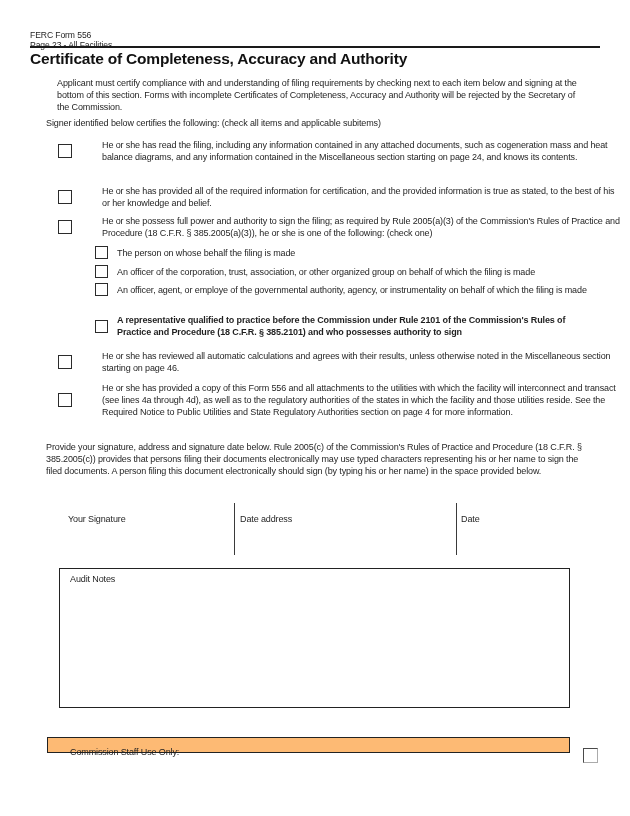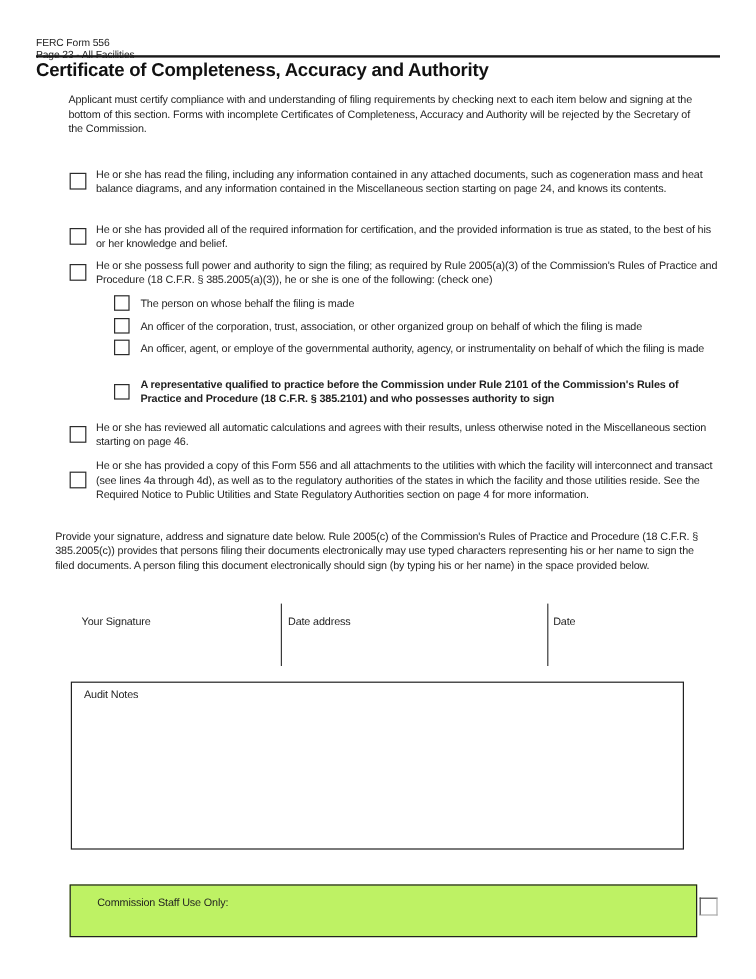--- a/index.html
+++ b/index.html
@@ -20,21 +20,21 @@
   .hdr span { font-size: 8.6px; letter-spacing: -0.1px; }
   .hdr-rule { position: absolute; top: 46px; left: 30px; width: 570px; height: 2.4px; background: #1a1a1a; }
 
   .title { position: absolute; top: 50px; left: 30px; font-size: 15.5px; font-weight: 700; letter-spacing: -0.2px; color: #111; }
 
   .intro { position: absolute; top: 77px; left: 57px; width: 522px; }
   .signer { position: absolute; top: 117px; left: 46px; width: 540px; }
 
   
   .crow { position: absolute; display: flex; align-items: center; }
-  .crow.main { left: 58px; }
+  .crow.main { left: 58px; gap: 22px; }
   .crow.sub  { left: 95px; }
   .cbox {
     flex: 0 0 auto;
     width: 12px; height: 12px;
     border: 1px solid #2b2b2b;
     background: #fff;
     margin-right: 8px;
     cursor: pointer;
   }
   .crow.sub .cbox { width: 11px; height: 11px; margin-right: 9px; }
@@ -54,24 +54,23 @@
   
   .audit {
     position: absolute; top: 568px; left: 59px;
     width: 511px; height: 140px;
     border: 1px solid #222; box-sizing: border-box;
     background: #fff;
   }
   .audit-label { position: absolute; top: 4px; left: 10px; }
   .staff {
     position: absolute; top: 737px; left: 47px;
-    width: 523px; height: 44px;
+    width: 523px; height: 16px;
     border: 1.6px solid #222; box-sizing: border-box;
-    background: #bef264;
-    margin-left: 11px;
+    background: #fdba74;
   }
   .staff-label { position: absolute; top: 8px; left: 22px; }
   .staff-cbox {
     position: absolute; top: 748px; left: 583px;
     width: 13px; height: 13px;
     background: #fff;
     border-top: 1.5px solid #4a4a4a;
     border-left: 1.5px solid #4a4a4a;
     border-right: 1.5px solid #ababab;
     border-bottom: 1.5px solid #ababab;
@@ -86,20 +85,21 @@
   <div class="hdr">
     <span>FERC Form 556</span>
     <span>Page 23 - All Facilities</span>
   </div>
   <div class="hdr-rule"></div>
 
   <div class="title">Certificate of Completeness, Accuracy and Authority</div>
 
   <div class="intro txt">Applicant must certify compliance with and understanding of filing requirements by checking next to each item below and signing at the bottom of this section.  Forms with incomplete Certificates of Completeness, Accuracy and Authority will be rejected by the Secretary of the Commission.</div>
 
+  <div class="signer txt">Signer identified below certifies the following: (check all items and applicable subitems)</div>
 
   <div class="crow main" style="top:139px;">
     <span class="cbox"></span>
     <span class="ctext txt">He or she has read the filing, including any information contained in any attached documents, such as cogeneration mass and heat balance diagrams, and any information contained in the Miscellaneous section starting on page 24, and knows its contents.</span>
   </div>
 
   <div class="crow main" style="top:185px;">
     <span class="cbox"></span>
     <span class="ctext txt">He or she has provided all of the required information for certification, and the provided information is true as stated, to the best of his or her knowledge and belief.</span>
   </div>

